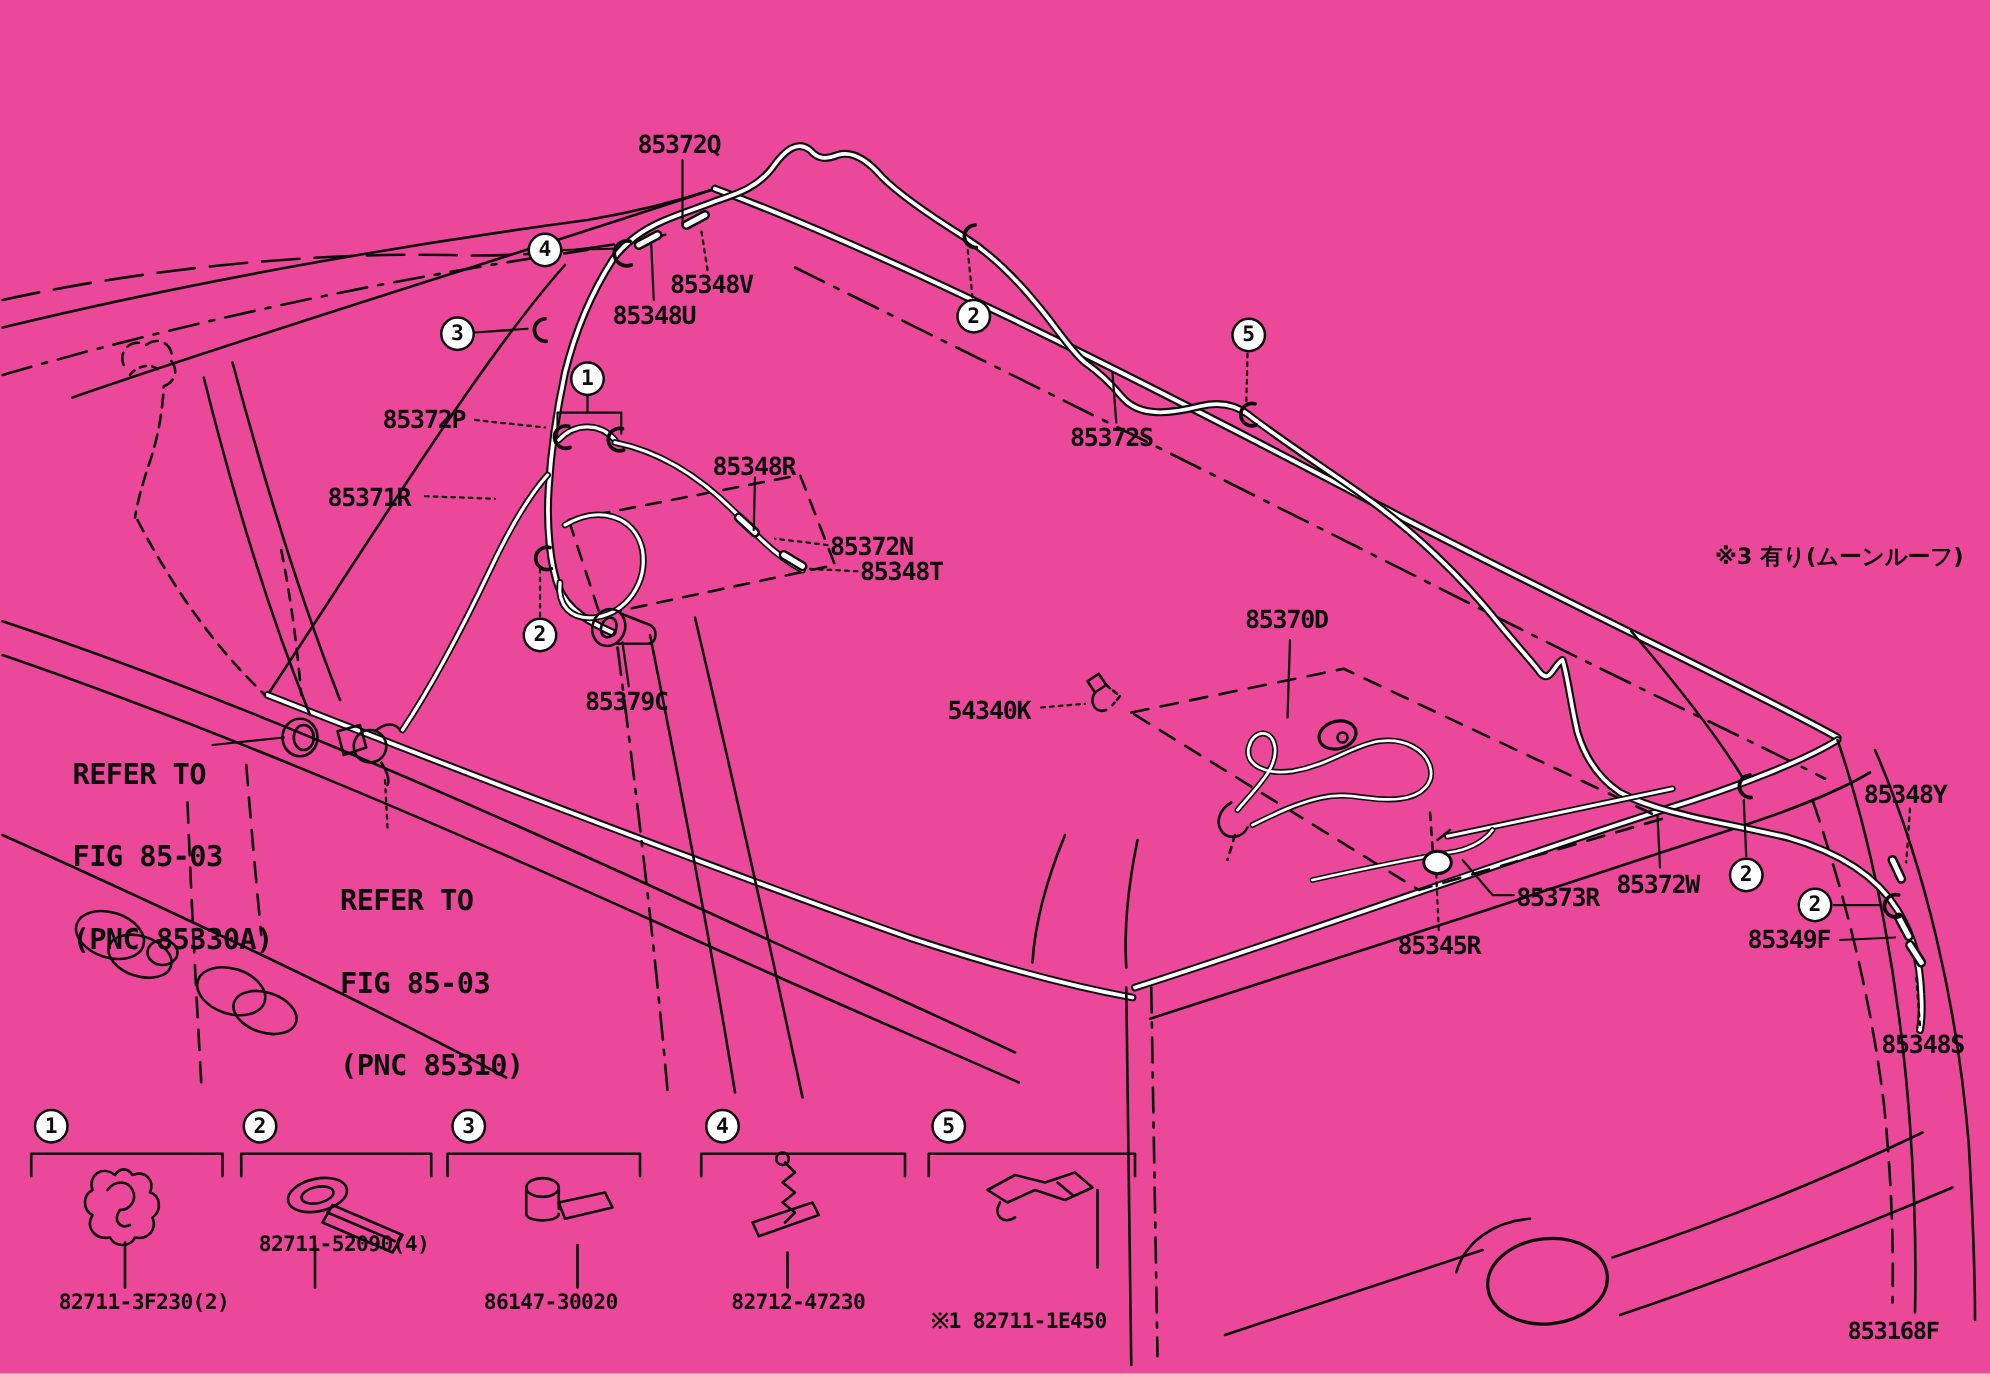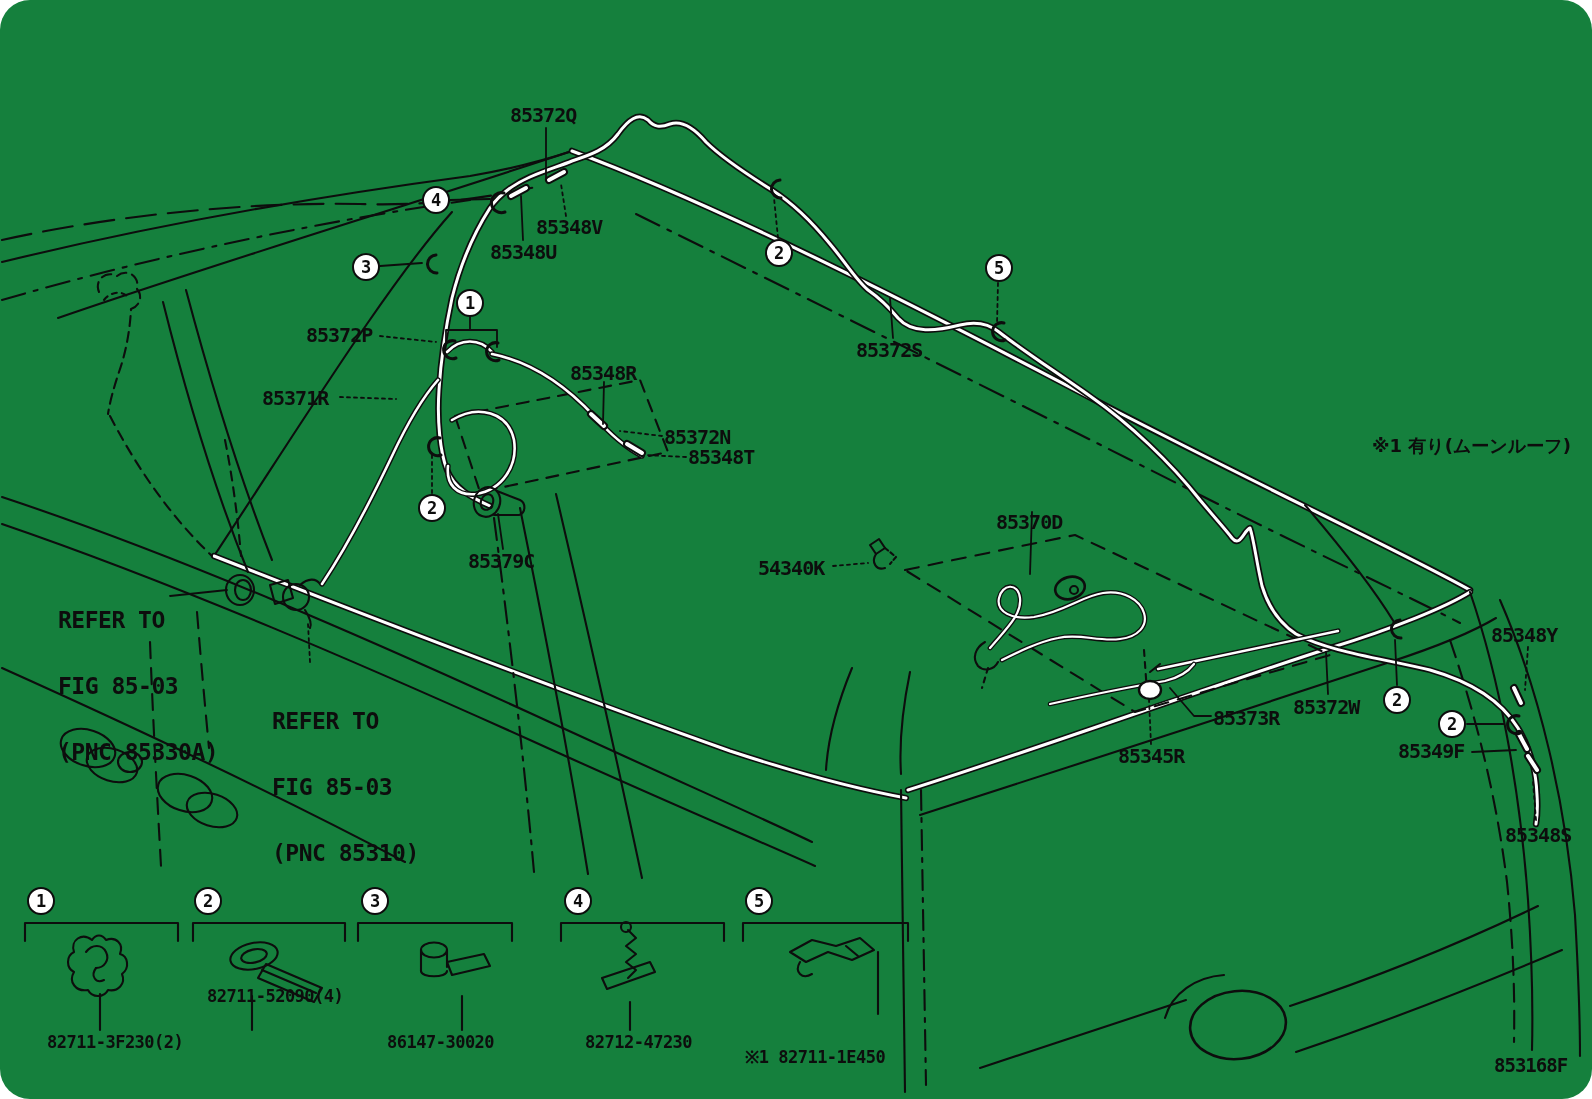--- a/index.html
+++ b/index.html
@@ -1,36 +1,36 @@
 <!DOCTYPE html>
 <html><head>
 <meta charset="utf-8">
 <style>
   html,body{margin:0;padding:0;background:#fff;}
   .stage{
-    position:relative;width:1592px;height:1099px;background:#15803d;overflow:hidden;
-    font-family:"DejaVu Sans Mono","Liberation Mono",monospace;color:#0d0d0d;border-radius:30px;
+    position:relative;width:1592px;height:1099px;background:#ec4899;overflow:hidden;
+    font-family:"DejaVu Sans Mono","Liberation Mono",monospace;color:#0d0d0d;
   }
   svg.art{position:absolute;left:0;top:0;}
   .lbl{
     position:absolute;font-weight:700;font-size:20px;letter-spacing:-1px;
     white-space:nowrap;line-height:1;color:#0d0d0d;cursor:default;
   }
   .lbl.small{font-size:17px;letter-spacing:-0.5px;}
   .lbl.jp{font-family:"DejaVu Sans","Liberation Sans",sans-serif;font-size:18px;letter-spacing:0;}
   .callout{
     position:absolute;width:28px;height:28px;border:2.6px solid #0d0d0d;border-radius:50%;
     background:#fff;display:flex;align-items:center;justify-content:center;
     font-weight:700;font-size:17px;line-height:1;box-sizing:border-box;
   }
   .refer{
     position:absolute;font-weight:700;font-size:23px;letter-spacing:-0.5px;
     line-height:22px;white-space:pre;color:#0d0d0d;
   }
-  .figcode{position:absolute;font-weight:700;font-size:19px;letter-spacing:-1px;color:#0d0d0d;margin-left:16px;}
+  .figcode{position:absolute;font-weight:700;font-size:19px;letter-spacing:-1px;color:#0d0d0d;}
 </style>
 </head>
 <body>
 
 <div class="stage">
 
   <svg class="art" width="1592" height="1099" viewBox="0 0 1592 1099">
     <g stroke="#0d0d0d" fill="none" stroke-width="2.1" stroke-linecap="round" stroke-linejoin="round">
 
       <g>
@@ -269,41 +269,41 @@
   <div class="lbl" style="left:510px;top:105px">85372Q</div>
   <div class="lbl" style="left:536px;top:217px">85348V</div>
   <div class="lbl" style="left:490px;top:242px">85348U</div>
   <div class="lbl" style="left:306px;top:325px">85372P</div>
   <div class="lbl" style="left:262px;top:388px">85371R</div>
   <div class="lbl" style="left:570px;top:363px">85348R</div>
   <div class="lbl" style="left:664px;top:427px">85372N</div>
   <div class="lbl" style="left:688px;top:447px">85348T</div>
   <div class="lbl" style="left:468px;top:551px">85379C</div>
   <div class="lbl" style="left:856px;top:340px">85372S</div>
-  <div class="lbl" style="left:996px;top:512px">85370D</div>
+  <div class="lbl" style="left:996px;top:485px">85370D</div>
   <div class="lbl" style="left:758px;top:558px">54340K</div>
   <div class="lbl" style="left:1118px;top:746px">85345R</div>
   <div class="lbl" style="left:1213px;top:708px">85373R</div>
   <div class="lbl" style="left:1293px;top:697px">85372W</div>
   <div class="lbl" style="left:1491px;top:625px">85348Y</div>
   <div class="lbl" style="left:1398px;top:741px">85349F</div>
   <div class="lbl" style="left:1505px;top:825px">85348S</div>
 
   <div class="refer" style="left:58px;top:565px">
     <div>REFER TO</div>
     <div>FIG 85-03</div>
     <div>(PNC 85330A)</div>
   </div>
   <div class="refer" style="left:272px;top:666px">
     <div>REFER TO</div>
     <div>FIG 85-03</div>
     <div>(PNC 85310)</div>
   </div>
 
-  <div class="lbl jp" style="left:1372px;top:437px">※1 有り(ムーンルーフ)</div>
+  <div class="lbl jp" style="left:1372px;top:437px">※3 有り(ムーンルーフ)</div>
   <div class="figcode" style="left:1478px;top:1054px">853168F</div>
 
   <div class="callout" style="left:422px;top:186px">4</div>
   <div class="callout" style="left:352px;top:253px">3</div>
   <div class="callout" style="left:456px;top:289px">1</div>
   <div class="callout" style="left:418px;top:494px">2</div>
   <div class="callout" style="left:765px;top:239px">2</div>
   <div class="callout" style="left:985px;top:254px">5</div>
   <div class="callout" style="left:1383px;top:686px">2</div>
   <div class="callout" style="left:1438px;top:710px">2</div>

